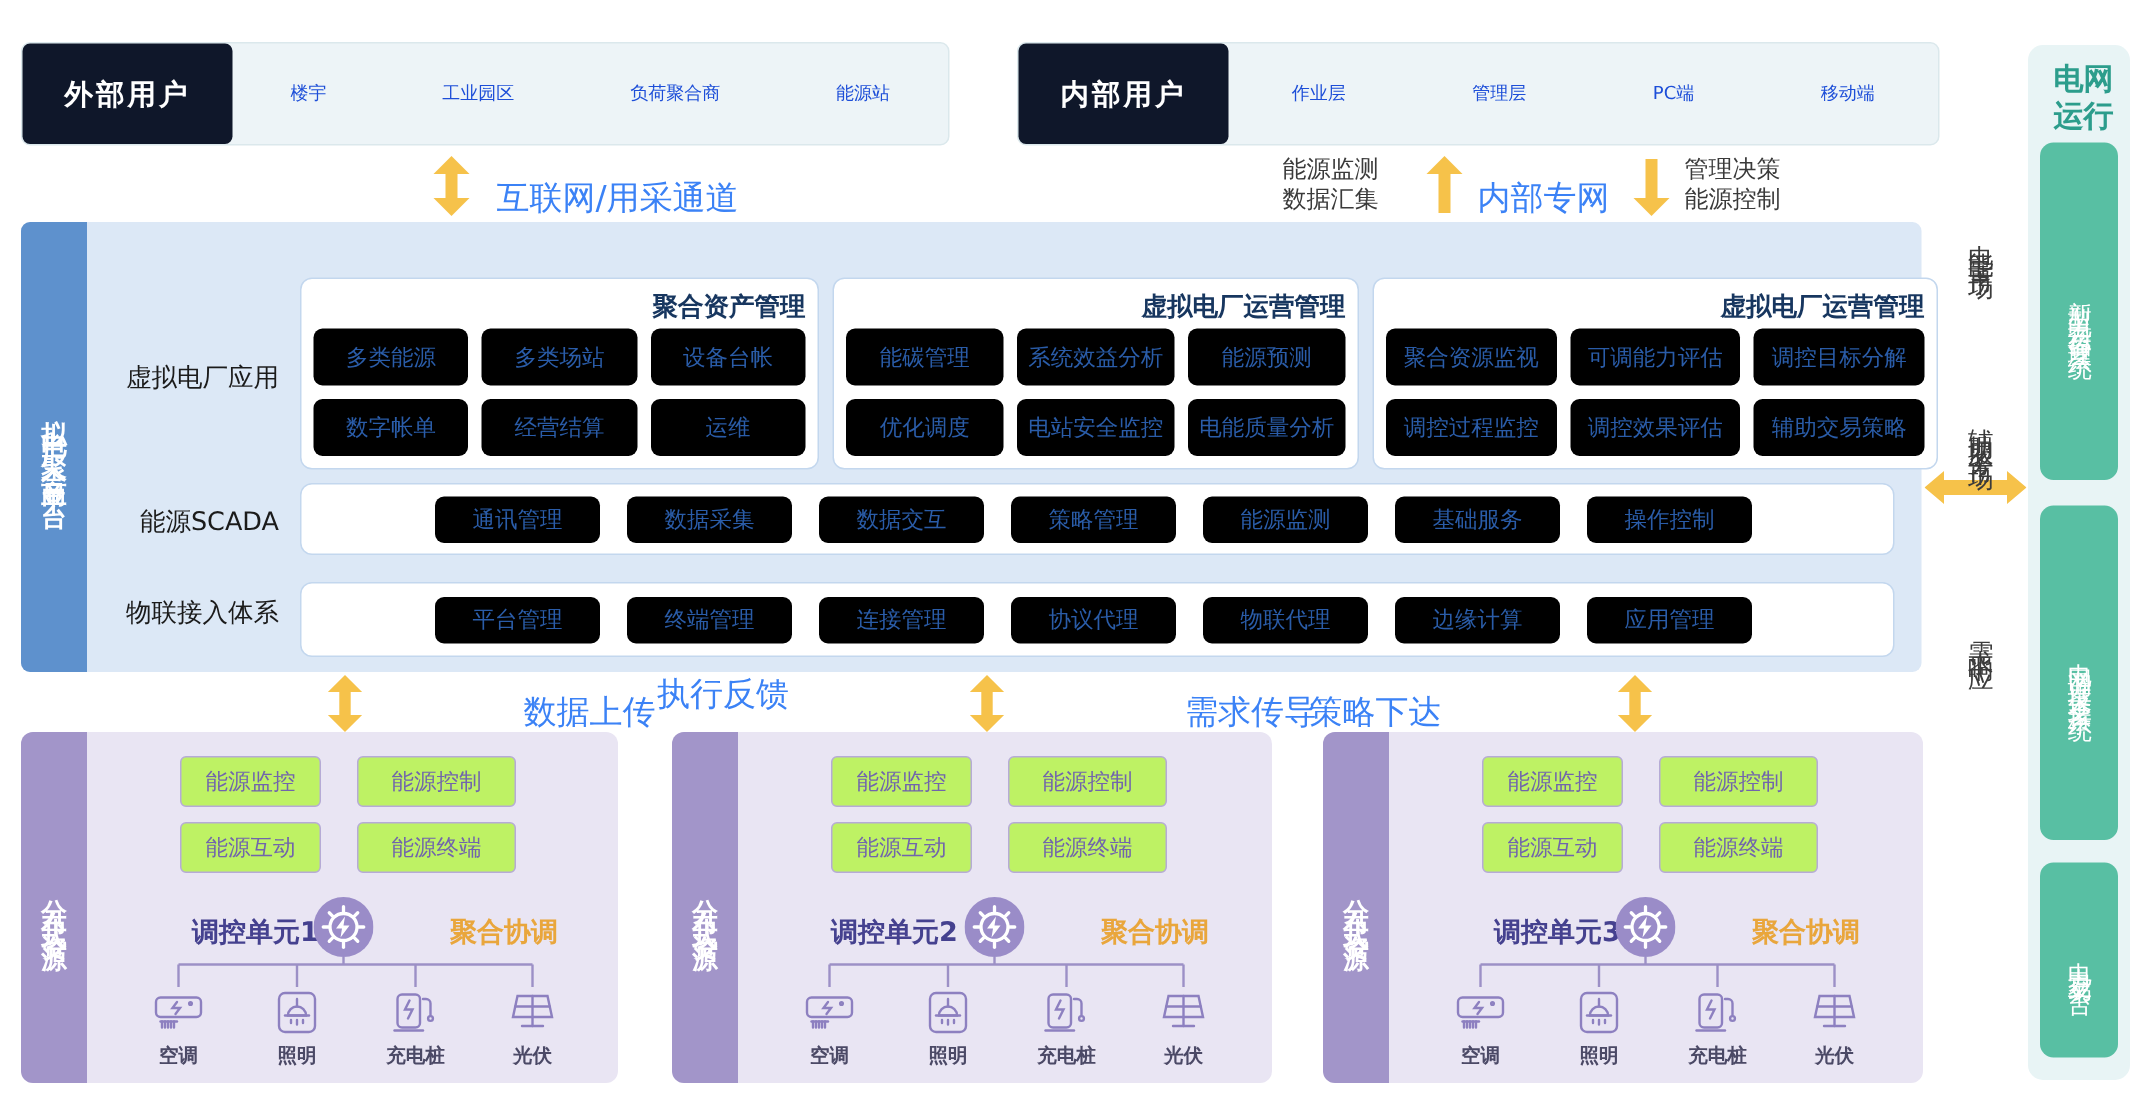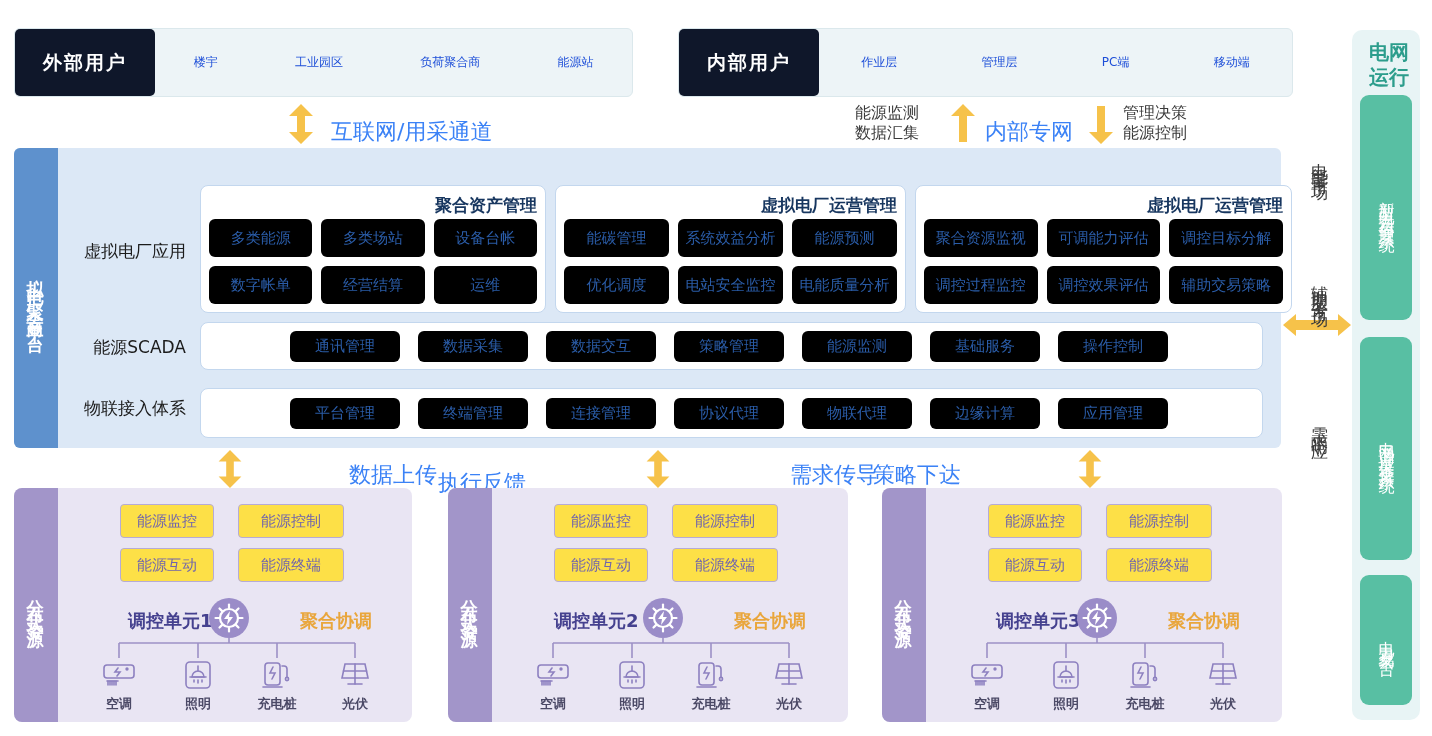--- a/index.html
+++ b/index.html
@@ -31,21 +31,21 @@
   .chip{background:#000000;border-radius:6px;color:#2A5CA8;font-size:15px;
         display:flex;align-items:center;justify-content:center;white-space:nowrap;}
   .hrow{position:absolute;left:186px;width:1063px;background:#fff;border:1px solid #C3D7EE;
         border-radius:8px;box-sizing:border-box;display:flex;align-items:center;gap:18px;padding-left:89px;}
   .hchip{width:110px;height:31px;flex:none;}
   
   .res{position:absolute;top:488px;height:234px;background:#E9E5F3;border-radius:8px;}
   .res .vside{background:#A295C9;border-radius:8px 0 0 8px;}
   .res-chips{position:absolute;left:106px;top:16px;display:grid;
              grid-template-columns:94px 106px;column-gap:24px;row-gap:10px;}
-  .rchip{height:32px;background:#fde047;border:1px solid #B6ABD6;border-radius:4px;
+  .rchip{height:32px;background:#bef264;border:1px solid #B6ABD6;border-radius:4px;
          color:#7165AC;font-size:15px;display:flex;align-items:center;justify-content:center;white-space:nowrap;}
   .unit{position:absolute;top:121px;font-size:18px;font-weight:bold;color:#45418F;white-space:nowrap;}
   .hub{position:absolute;top:121px;font-size:18px;font-weight:bold;color:#E9A63C;white-space:nowrap;}
   .gear{position:absolute;left:195px;top:110px;width:40px;height:40px;line-height:0;}
   .tree{position:absolute;left:99px;top:150px;line-height:0;}
   .dev{position:absolute;top:170px;width:34px;height:34px;line-height:0;}
   .devlbl{position:absolute;top:207px;width:60px;text-align:center;color:#4B4966;
           font-size:13px;font-weight:bold;}
   
   .market{position:absolute;left:1306px;width:26px;writing-mode:vertical-rl;letter-spacing:5px;
@@ -249,21 +249,21 @@
   <div class="arr" style="left:217px;top:450px;"><svg width="26" height="38">
         <use href="#arr-v"></use>
       </svg></div>
   <div class="arr" style="left:645px;top:450px;"><svg width="26" height="38">
         <use href="#arr-v"></use>
       </svg></div>
   <div class="arr" style="left:1077px;top:450px;"><svg width="26" height="38">
         <use href="#arr-v"></use>
       </svg></div>
   <div class="lbl" style="left:349px;top:460px;">数据上传</div>
-  <div class="lbl" style="left:438px;top:468px;">执行反馈</div>
+  <div class="lbl" style="left:438px;top:448px;">执行反馈</div>
   <div class="lbl" style="left:790px;top:460px;">需求传导</div>
   <div class="lbl" style="left:873px;top:460px;">策略下达</div>
 
   <div class="res" style="left:14px;width:398px;">
     <div class="vside">分布式资源</div>
     <div class="res-chips">
       <div class="rchip">能源监控</div>
       <div class="rchip">能源控制</div>
       <div class="rchip">能源互动</div>
       <div class="rchip">能源终端</div>

